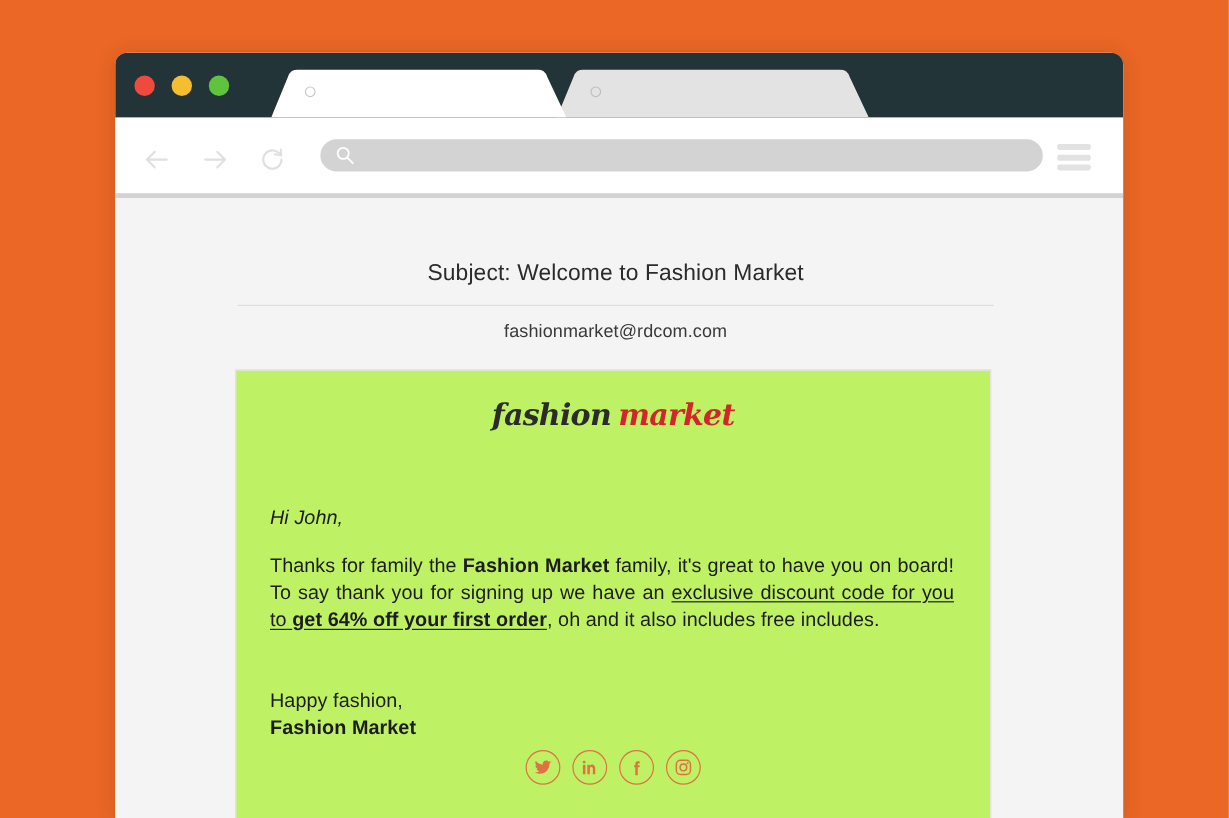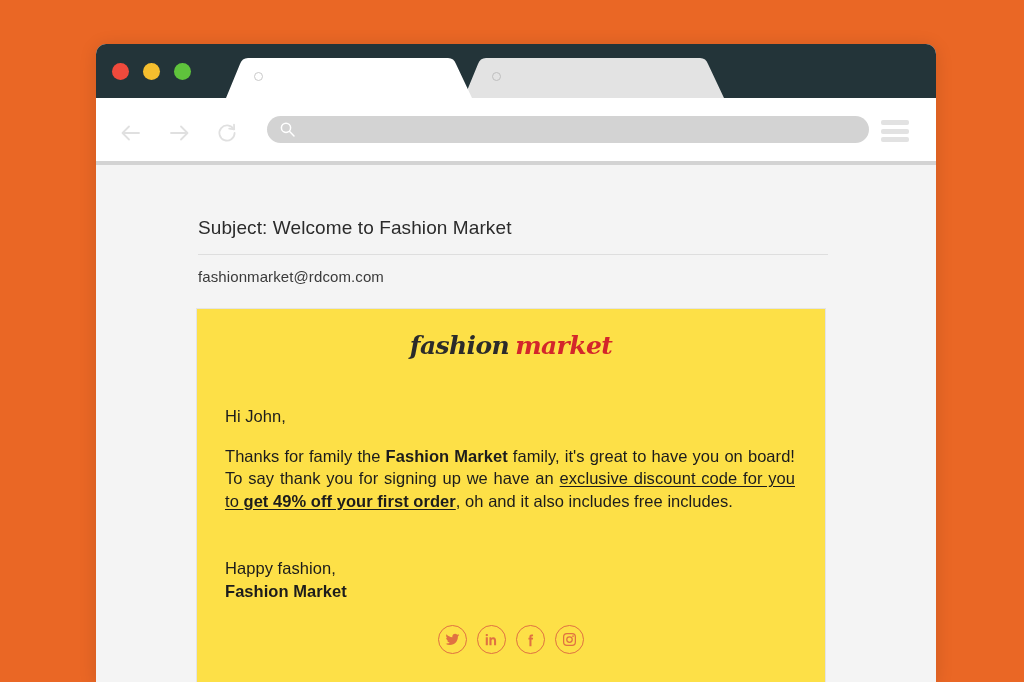--- a/index.html
+++ b/index.html
@@ -156,20 +156,21 @@
     left: 0; top: 121px;
     width: 840px;
     height: 517px;
     background: #F4F4F4;
   }
   .mail-header {
     position: absolute;
     left: 102px;
     top: 0px;
     width: 630px;
+    text-align: center;
   }
   .subject {
     font-size: 19px;
     color: #2B2B2B;
     letter-spacing: 0.1px;
     padding-top: 52px;
     white-space: nowrap;
   }
   .subject-divider {
     margin-top: 15px;
@@ -184,21 +185,21 @@
     letter-spacing: 0.1px;
   }
 
   
   .email-card {
     position: absolute;
     left: 100px;
     top: 143px;
     width: 630px;
     height: 374px;
-    background: #fde047;
+    background: #bef264;
     border: 1px solid #E4E4E4;
     border-bottom: none;
     box-sizing: border-box;
   }
 
   
   .logo {
     position: absolute;
     top: 24px;
     left: 0;
@@ -229,21 +230,21 @@
   .mail-body {
     position: absolute;
     left: 28px;
     top: 96px;
     width: 570px;
     color: #1C1C1C;
     font-size: 16.5px;
     line-height: 22.5px;
     letter-spacing: 0.05px;
   }
-  .greeting { margin: 0 0 17px 0; }
+  .greeting { margin: 16px 0 17px 0; font-style: italic; }
   .para {
     margin: 0;
     text-align: justify;
     text-justify: inter-word;
   }
   .closing { margin: 45px 0 0 0; }
   .bold { font-weight: bold; }
   .u { text-decoration: underline; text-underline-offset: 2px; }
   .bold-u { font-weight: bold; text-decoration: underline; text-underline-offset: 2px; }
 
@@ -345,21 +346,21 @@
 
       <div class="logo">
         <div class="logo-wordmark">
           <span class="logo-word-1">fashion</span><span class="logo-word-2">market</span>
         </div>
       </div>
 
       <div class="mail-body">
         <p class="greeting">Hi John,</p>
 
-        <p class="para"><span>Thanks for family the </span><span class="bold">Fashion Market</span><span> family, it's great to have you on board! To say thank you for signing up we have an </span><span class="u">exclusive discount code for you to </span><span class="bold-u">get 49% off your first order</span><span>, oh and it also includes free includes.</span></p>
+        <p class="para"><span>Thanks for family the </span><span class="bold">Fashion Market</span><span> family, it's great to have you on board! To say thank you for signing up we have an </span><span class="u">exclusive discount code for you to </span><span class="bold-u">get 64% off your first order</span><span>, oh and it also includes free includes.</span></p>
 
         <p class="closing"><span>Happy fashion,</span><br><span class="bold">Fashion Market</span></p>
       </div>
 
       <div class="socials">
 
         <a class="social-icon">
           <svg width="15" height="15" viewBox="0 0 24 24">
             <path fill="#E07142" d="M23,4.9c-0.8,0.4-1.7,0.6-2.6,0.8c0.9-0.6,1.6-1.5,2-2.5c-0.9,0.5-1.9,0.9-2.9,1.1
               c-0.8-0.9-2-1.5-3.3-1.5c-2.5,0-4.5,2-4.5,4.5c0,0.4,0,0.7,0.1,1C7.9,8.1,4.6,6.3,2.4,3.6C2,4.3,1.8,5,1.8,5.9

